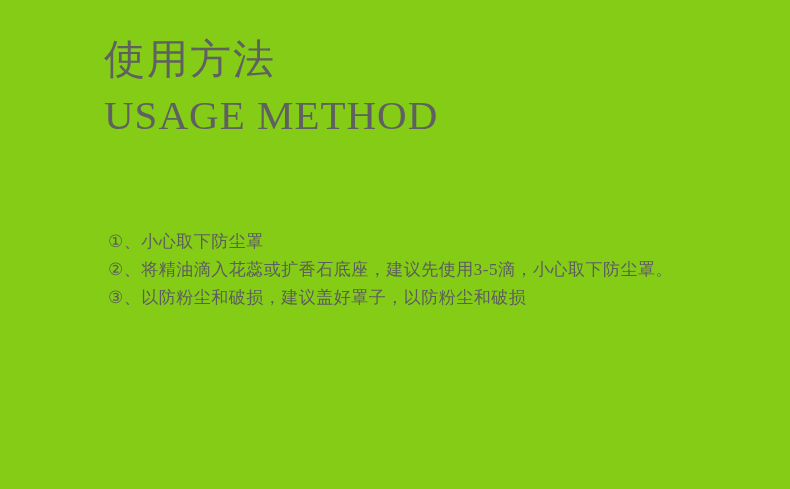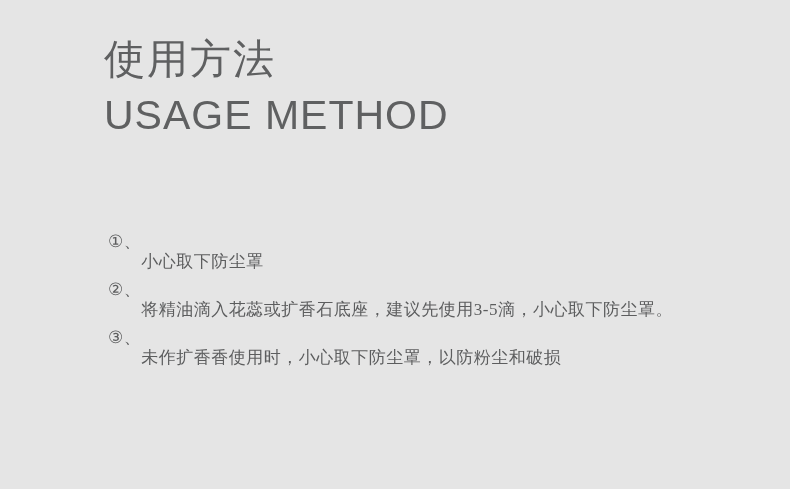--- a/index.html
+++ b/index.html
@@ -10,38 +10,38 @@
     width: 790px;
     height: 489px;
     background: #ffffff;
     font-family: "Liberation Sans", sans-serif;
     overflow: hidden;
   }
   .page {
     position: relative;
     width: 790px;
     height: 489px;
-    background: #e5e5e5;
+    background: #84cc16;
   }
   .heading-block {
     position: absolute;
     left: 104px;
     top: 34px;
   }
   .title-cn {
     font-family: "Liberation Serif", serif;
     font-size: 41px;
     line-height: 50px;
     letter-spacing: 2px;
     color: #5f6061;
     font-weight: 400;
     white-space: nowrap;
   }
   .title-en {
-    font-family: Liberation Sans, sans-serif;
+    font-family: Liberation Serif, serif;
     font-size: 41px;
     line-height: 50px;
     letter-spacing: 1px;
     color: #5f6061;
     font-weight: 400;
     white-space: nowrap;
     margin-top: 6px;
     text-align: center;
   }
   .steps {
@@ -58,21 +58,20 @@
     line-height: 28px;
     color: #5c5d5e;
     letter-spacing: 0.5px;
   }
   .step-num {
     flex: 0 0 auto;
     white-space: nowrap;
   }
   .step-text {
     flex: 1 1 auto;
-    margin-top: 20px;
   }
 </style>
 </head>
 <body>
 
 <div class="page">
 
   <div class="heading-block">
     <div class="title-cn">使用方法</div>
     <div class="title-en">USAGE METHOD</div>
@@ -85,18 +84,18 @@
       <span class="step-text">小心取下防尘罩</span>
     </div>
 
     <div class="step">
       <span class="step-num">②、</span>
       <span class="step-text">将精油滴入花蕊或扩香石底座，建议先使用3-5滴，小心取下防尘罩。</span>
     </div>
 
     <div class="step">
       <span class="step-num">③、</span>
-      <span class="step-text">未作扩香香使用时，小心取下防尘罩，以防粉尘和破损</span>
+      <span class="step-text">以防粉尘和破损，建议盖好罩子，以防粉尘和破损</span>
     </div>
 
   </div>
 
 </div>
 
 </body></html>

